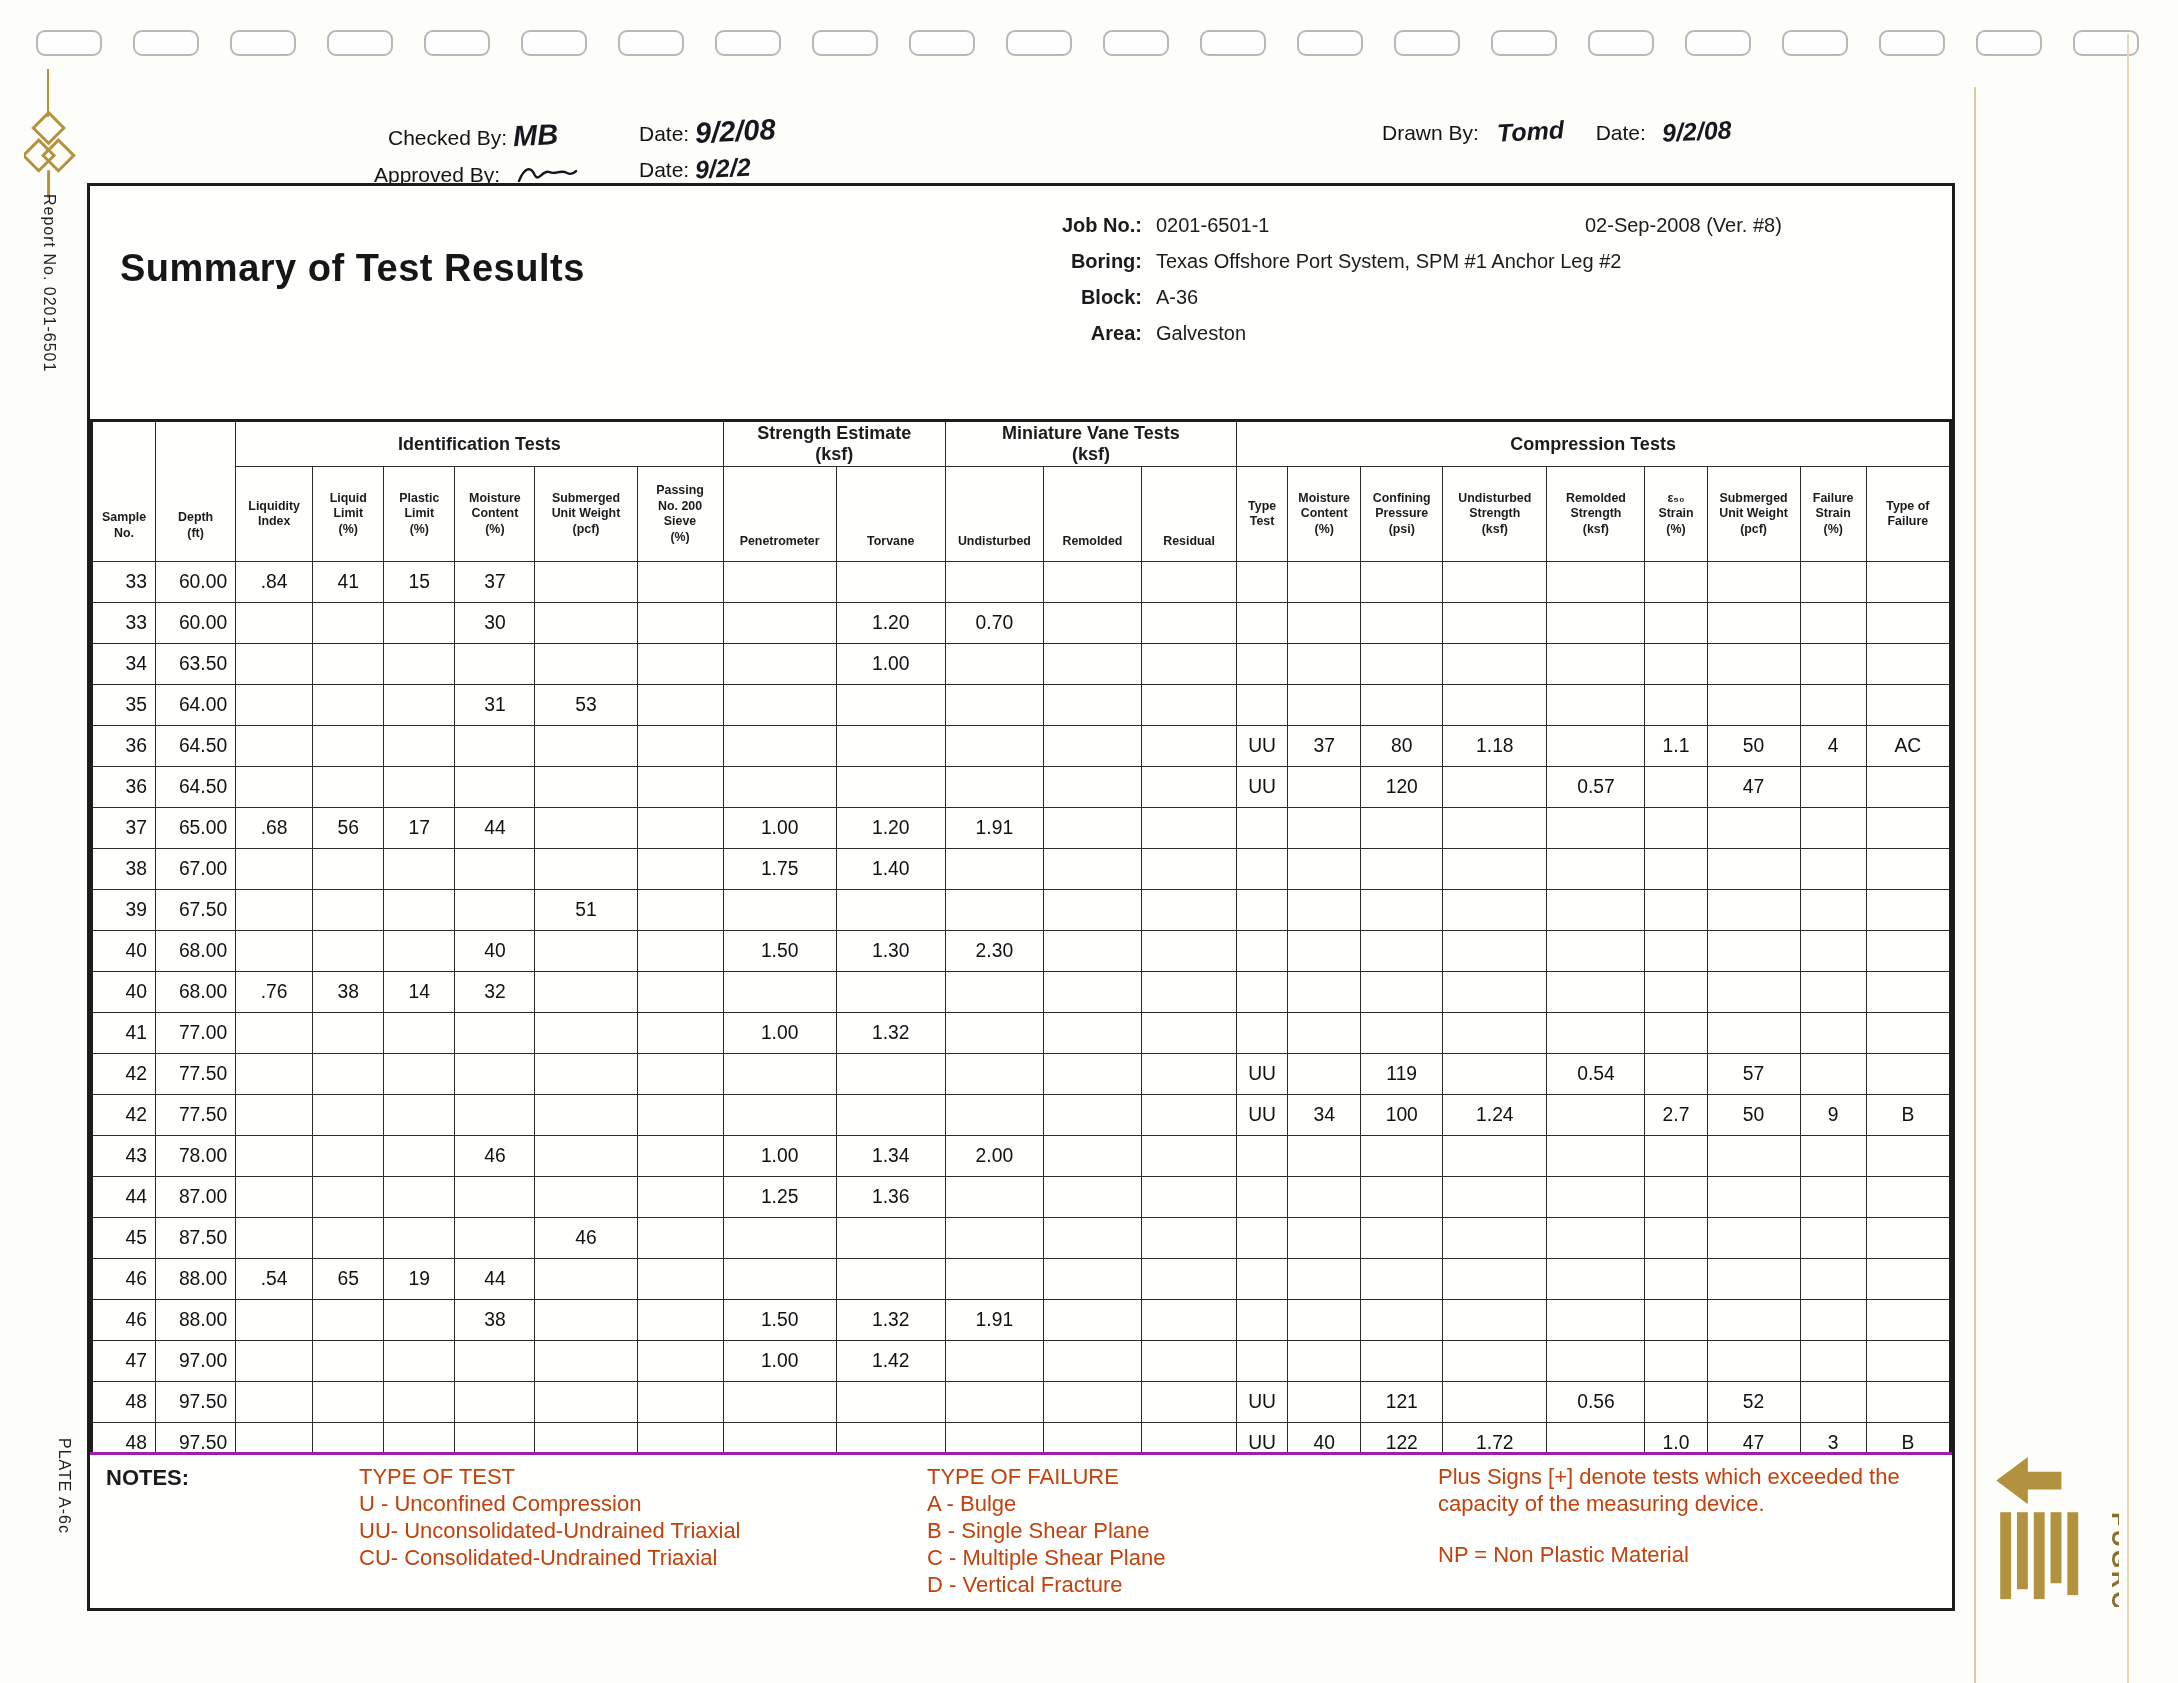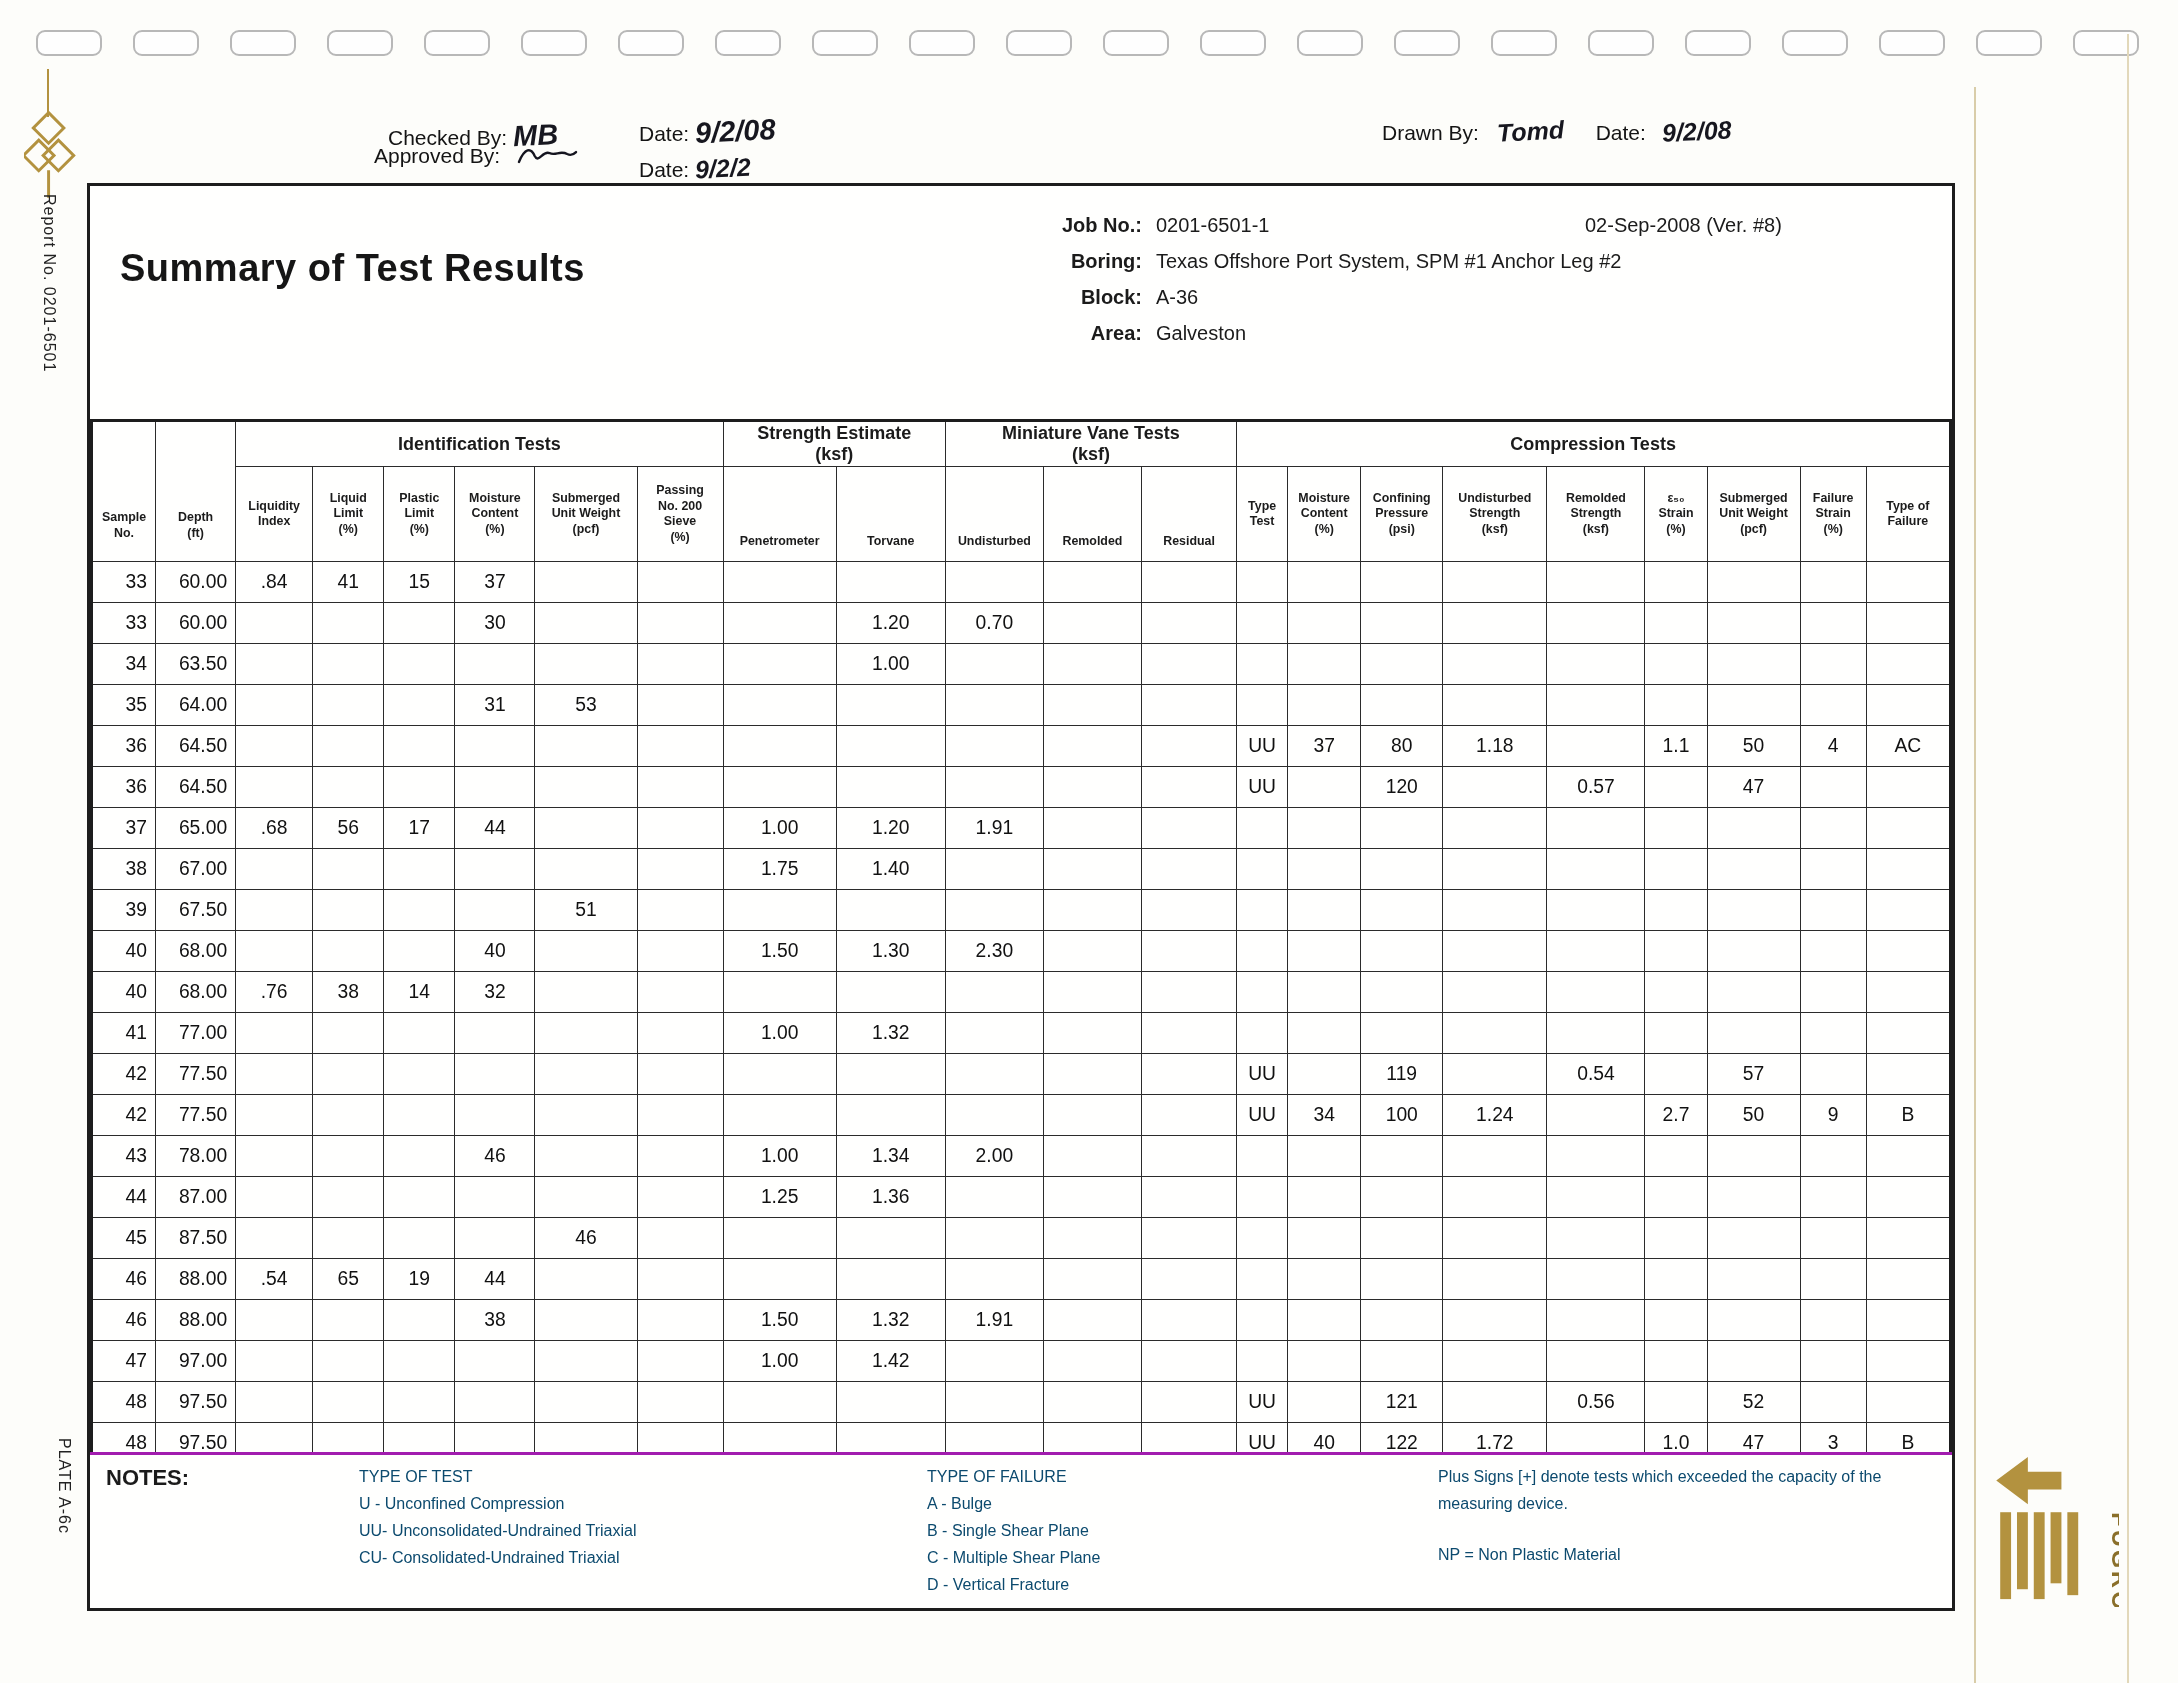--- a/index.html
+++ b/index.html
@@ -26,21 +26,21 @@
   .edge-line-1 { position:absolute; left:1974px; top:87px; bottom:0; width:2px; background:#d9cda9; }
   .edge-line-2 { position:absolute; left:2127px; top:34px; bottom:0; width:2px; background:#e2d8ba; }
 
   
   .hand { font-style:italic; font-weight:600; color:#17171f; display:inline-block; transform:rotate(-3deg); }
 
   
   .signoff { position:absolute; font-size:21px; color:#141414; }
   .signoff .lbl { font-weight:normal;text-align:right; }
   .checked-row  { left:388px; top:119px; }
-  .approved-row { left:374px; top:144px; }
+  .approved-row { left:374px; top:163px; }
   .date1-row { left:639px; top:115px; }
   .date2-row { left:639px; top:154px; }
   .drawn-row { left:1382px; top:117px; }
   .hand-big { font-size:29px; }
   .hand-med { font-size:25px; }
   .sig-svg { vertical-align:middle; margin-left:10px; }
 
   
   .main-box {
     position:absolute; left:87px; top:183px; width:1868px; height:1428px;
@@ -64,21 +64,21 @@
   .sub-head { font-weight:bold; font-size:12.4px; text-align:center; vertical-align:middle; white-space:pre-line; line-height:1.25; height:95px; padding:2px; }
   .sub-head.single { vertical-align:bottom; padding-bottom:12px; }
   .sub-head.corner { vertical-align:bottom; padding-bottom:20px; }
   td { height:41px; font-size:19.3px; color:#111; }
   .num-right { text-align:right; padding-right:8px; }
   .num-center { text-align:center; }
 
   
   .notes { position:absolute; left:0; top:1266px; right:0; bottom:0; border-top:3px solid #a21caf; background:#fffffe; }
   .notes-heading { position:absolute; left:16px; top:10px; font-size:22px; font-weight:bold; }
-  .note-block { position:absolute; top:8px; font-size:16px; line-height:27px; color:#0c4a6e; }
+  .note-block { position:absolute; top:8px; font-size:22px; line-height:27px; color:#c2410c; }
   .tot-block { left:269px; }
   .tof-block { left:837px; }
   .plus-block { left:1348px; width:475px; }
   .np-note { margin-top:24px; }
 
   
   .fugro-logo { position:absolute; left:1992px; top:1451px; }
 </style>
 </head>
 <body>

